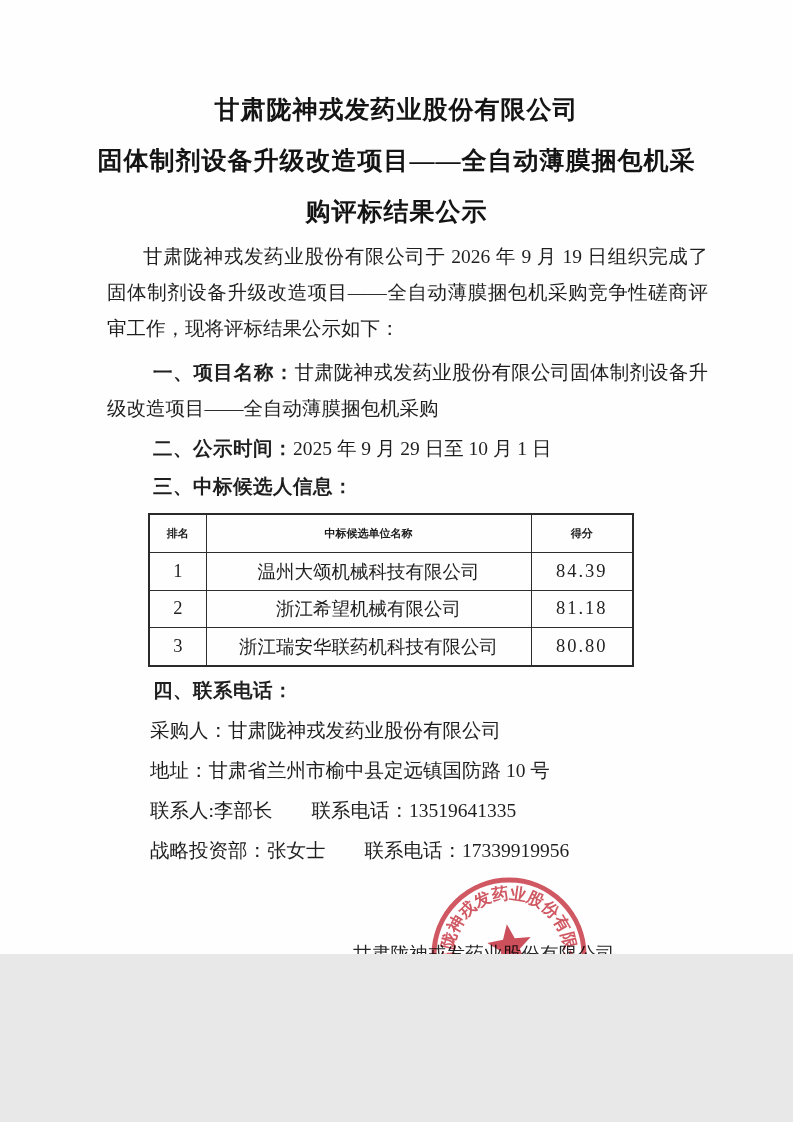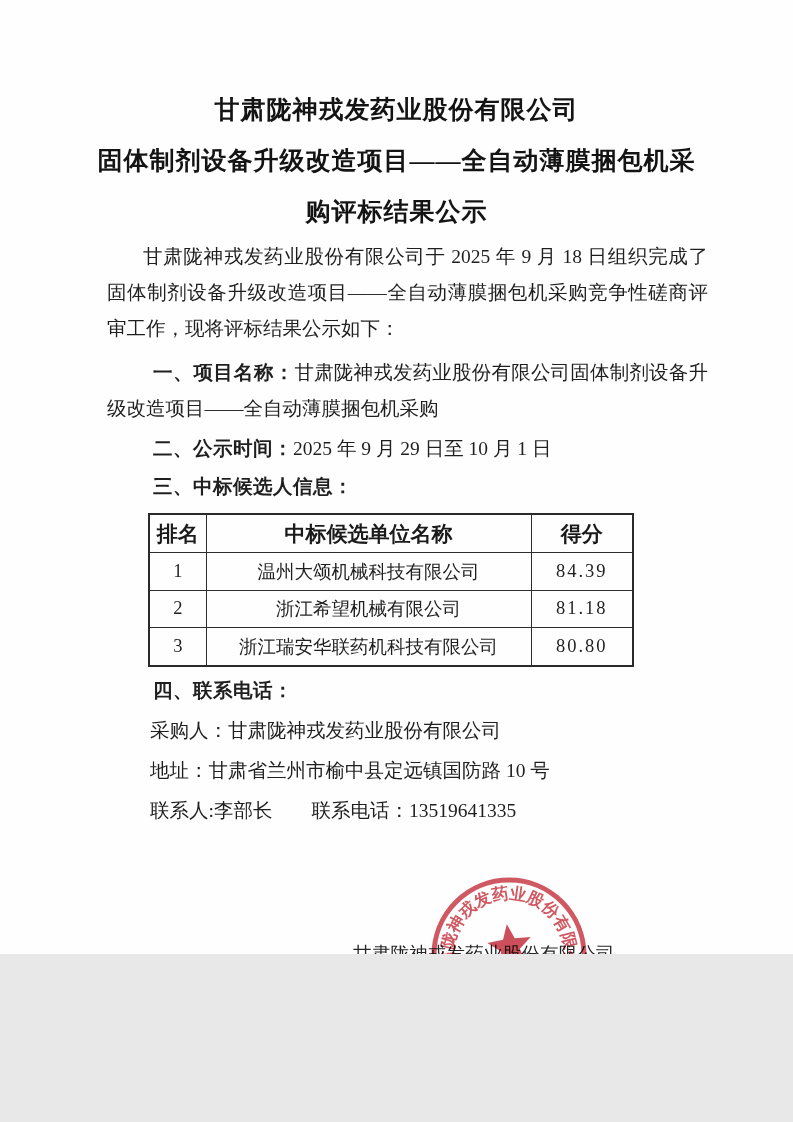--- a/index.html
+++ b/index.html
@@ -58,21 +58,21 @@
     vertical-align: middle;
     padding: 0;
     overflow: hidden;
   }
   table.bid { border: 2px solid #2a2a2a; }
   col.c1 { width: 57px; }
   col.c2 { width: 325px; }
   col.c3 { width: 102px; }
   table.bid th {
     height: 37px;
-    font-size: 21px;
+    font-size: 11px;
     font-weight: 700;
     font-family: "Liberation Sans", "DejaVu Sans", sans-serif;
     color: #1a1a1a;
   }
   table.bid td { height: 36.5px; font-size: 18.5px; }
   td.rank { font-size: 16.5px; }
   td.score { font-size: 18px; letter-spacing: 2px; }
   .contact {
     margin-left: 43px;
     margin-top: 4px;
@@ -116,21 +116,21 @@
 <div class="page">
 
   <header class="title-block">
     <div class="title-line">甘肃陇神戎发药业股份有限公司</div>
     <div class="title-line">固体制剂设备升级改造项目——全自动薄膜捆包机采</div>
     <div class="title-line">购评标结果公示</div>
   </header>
 
   <div class="content">
 
-    <p class="intro">甘肃陇神戎发药业股份有限公司于 2025 年 9 月 18 日组织完成了固体制剂设备升级改造项目——全自动薄膜捆包机采购竞争性磋商评审工作，现将评标结果公示如下：</p>
+    <p class="intro">甘肃陇神戎发药业股份有限公司于 2026 年 9 月 19 日组织完成了固体制剂设备升级改造项目——全自动薄膜捆包机采购竞争性磋商评审工作，现将评标结果公示如下：</p>
 
     <p class="section sec-1"><span class="lbl">一、项目名称：</span><span>甘肃陇神戎发药业股份有限公司固体制剂设备升级改造项目——全自动薄膜捆包机采购</span></p>
 
     <p class="section sec-2"><span class="lbl">二、公示时间：</span><span>2025 年 9 月 29 日至 10 月 1 日</span></p>
 
     <p class="section sec-3"><span class="lbl">三、中标候选人信息：</span></p>
 
     <table class="bid">
       <colgroup>
           <col class="c1">
@@ -161,20 +161,21 @@
           <td class="score">80.80</td>
         </tr>
       </tbody>
     </table>
 
     <p class="section sec-4"><span class="lbl">四、联系电话：</span></p>
 
     <p class="contact contact-first">采购人：甘肃陇神戎发药业股份有限公司</p>
     <p class="contact">地址：甘肃省兰州市榆中县定远镇国防路 10 号</p>
     <p class="contact">联系人:李部长　　联系电话：13519641335</p>
+    <p class="contact">战略投资部：张女士　　联系电话：17339919956</p>
 
   </div>
 
   <div class="signature">甘肃陇神戎发药业股份有限公司</div>
   <div class="date">2025 年 9 月 29 日</div>
 
   <svg class="seal" width="170" height="170" viewBox="0 0 170 170" xmlns="http://www.w3.org/2000/svg">
     <circle cx="85" cy="85" r="75" fill="none" stroke="#c93a47" stroke-width="5"></circle>
     <path id="sealTextArc" d="M 36.5 113 A 56 56 0 1 1 133.5 113" fill="none" stroke="none"></path>
     <path id="sealSerialArc" d="M 40 111 A 52 52 0 0 0 130 111" fill="none" stroke="none"></path>

